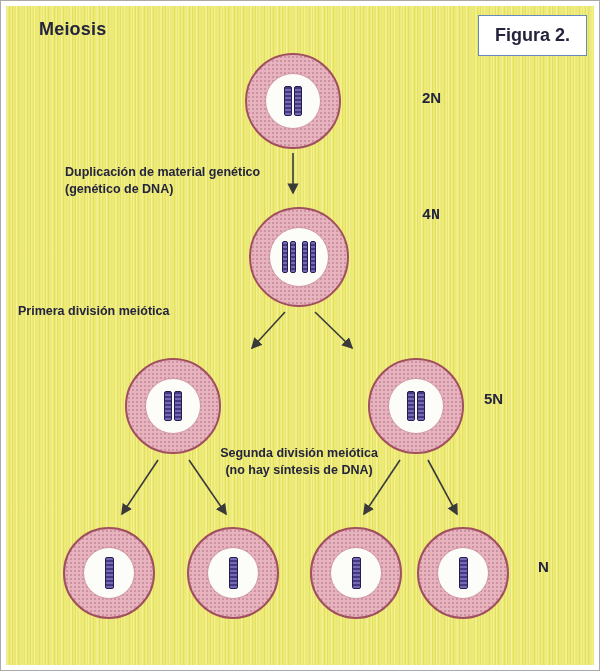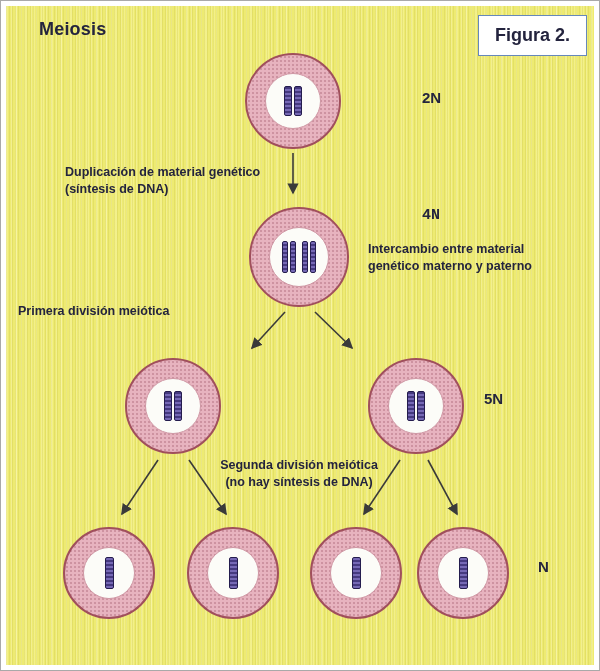--- a/index.html
+++ b/index.html
@@ -99,43 +99,39 @@
       <div class="pair">
         <span class="chrom"></span>
         <span class="chrom"></span>
       </div>
     </div>
   </div>
   <div class="ploidy" style="left:421px;top:88px;">2N</div>
 
   <div class="note" style="left:35px;top:163px;margin-left:29px;">
     <div>Duplicación de material genético</div>
-    <div>(síntesis de DNA)</div>
+    <div>(genético de DNA)</div>
   </div>
 
   <div class="cell c100" style="left:248px;top:206px;">
     <div class="nucleus n60">
       <div class="pairs">
         <div class="pair">
           <span class="chrom slim"></span>
           <span class="chrom slim"></span>
         </div>
         <div class="pair">
           <span class="chrom slim"></span>
           <span class="chrom slim"></span>
         </div>
       </div>
     </div>
   </div>
   <div class="ploidy" style="left:421px;top:206px;font-family:Liberation Mono, monospace;">4N</div>
 
-  <div class="note" style="left:367px;top:240px;">
-    <div>Intercambio entre material</div>
-    <div>genético materno y paterno</div>
-  </div>
 
   <div class="note" style="left:17px;top:302px;">Primera división meiótica</div>
 
   <div class="cell c96" style="left:124px;top:357px;">
     <div class="nucleus n56">
       <div class="pair">
         <span class="chrom"></span>
         <span class="chrom"></span>
       </div>
     </div>
@@ -143,21 +139,21 @@
   <div class="cell c96" style="left:367px;top:357px;">
     <div class="nucleus n56">
       <div class="pair">
         <span class="chrom"></span>
         <span class="chrom"></span>
       </div>
     </div>
   </div>
   <div class="ploidy" style="left:483px;top:389px;">5N</div>
 
-  <div class="note center" style="left:188px;top:444px;width:220px;margin-top:12px;">
+  <div class="note center" style="left:188px;top:444px;width:220px;">
     <div>Segunda división meiótica</div>
     <div>(no hay síntesis de DNA)</div>
   </div>
 
   <div class="cell c92" style="left:62px;top:526px;">
     <div class="nucleus n52">
       <span class="chrom tall"></span>
     </div>
   </div>
   <div class="cell c92" style="left:186px;top:526px;">

